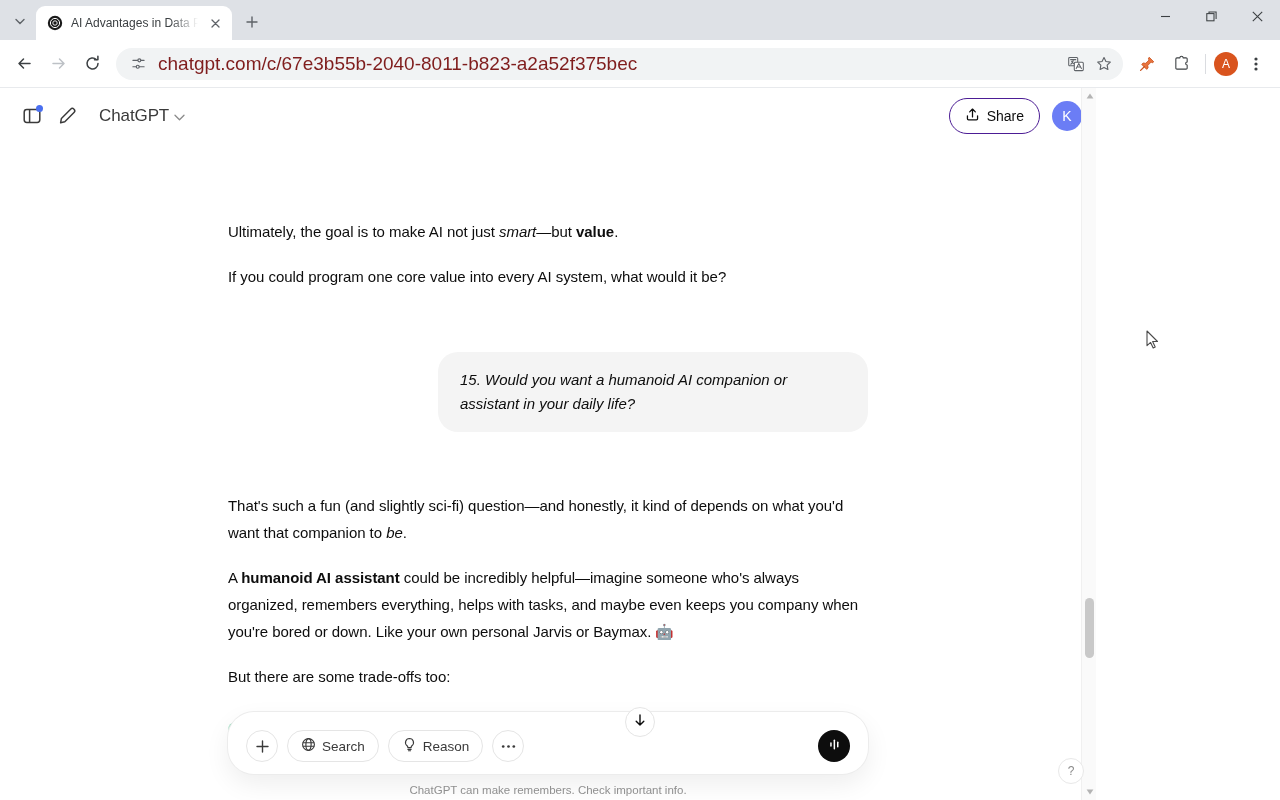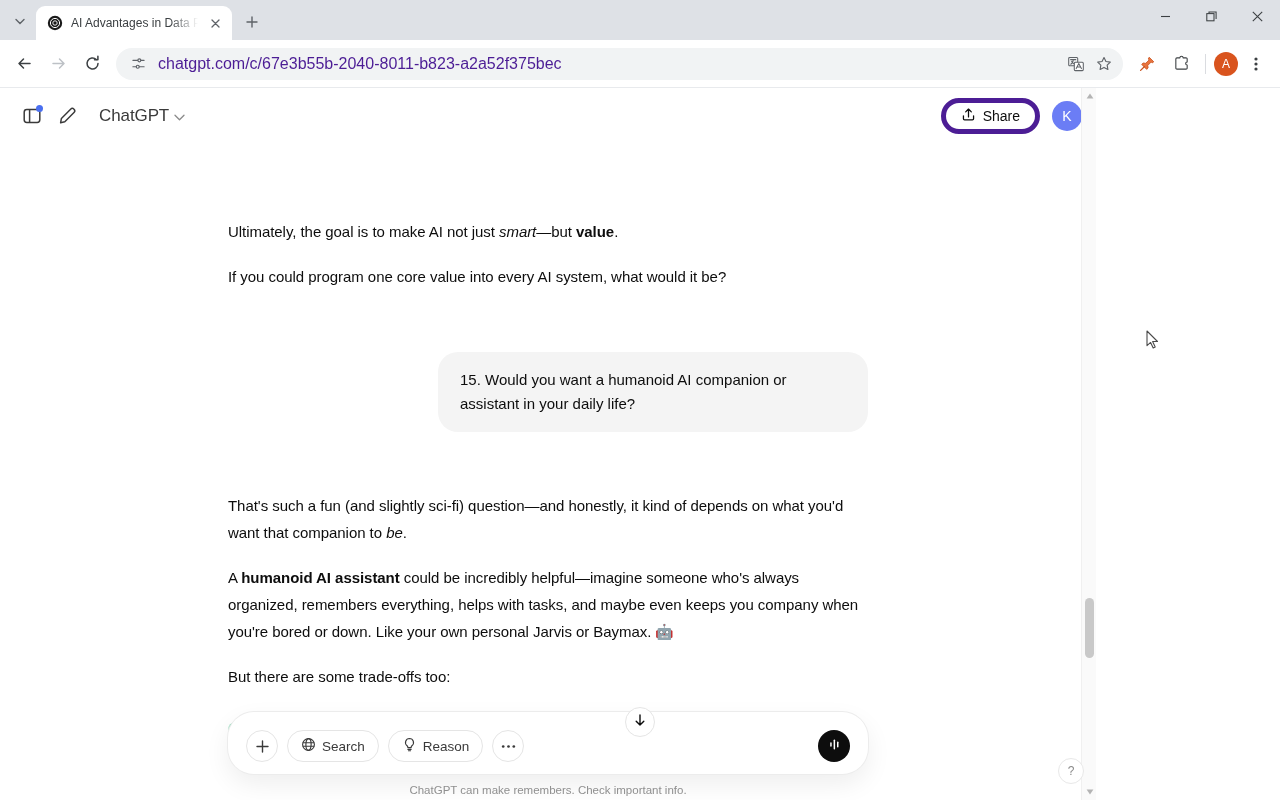--- a/index.html
+++ b/index.html
@@ -56,21 +56,21 @@
   .omnibox {
     flex:1; height:32px; background:#f1f3f4; border-radius:16px;
     display:flex; align-items:center; padding:0 6px 0 10px; margin:0 6px;
     gap:8px; cursor:text;
   }
   .site-info {
     width:24px; height:24px; border-radius:50%; display:flex;
     align-items:center; justify-content:center; flex:none; cursor:pointer;
   }
   .url {
-    flex:1; font-size:16px; color:#4c1d95; white-space:nowrap;
+    flex:1; font-size:19px; color:#7f1d1d; white-space:nowrap;
     overflow:hidden;
   }
   .omni-right { display:flex; align-items:center; gap:2px; }
   .omni-icon {
     width:26px; height:26px; border-radius:50%; display:flex;
     align-items:center; justify-content:center; cursor:pointer;
   }
   .divider-v { width:1px; height:20px; background:#dadce0; margin:0 6px; }
   .avatar-chrome {
     width:24px; height:24px; border-radius:50%; background:#d9541e;
@@ -96,21 +96,21 @@
   .model-pill {
     display:flex; align-items:center; gap:5px; padding:5px 9px;
     border-radius:8px; cursor:pointer; margin-left:4px;
   }
   .model-name { font-size:17px; color:#3a3a3a; letter-spacing:-0.1px; }
   .hdr-right {
     margin-left:auto; display:flex; align-items:center; gap:12px;
   }
   .share-btn {
     display:flex; align-items:center; gap:7px; height:36px; padding:0 15px;
-    border:5px solid #4c1d95; border-radius:999px; cursor:pointer;
+    border:1px solid #4c1d95; border-radius:999px; cursor:pointer;
     font-size:14px; color:#0d0d0d; background:#fff;
   }
   .avatar-user {
     width:30px; height:30px; border-radius:50%; background:#6b7df5;
     color:#fff; font-size:14px; display:flex; align-items:center;
     justify-content:center; cursor:pointer;
   }
 
   
   .convo {
@@ -118,21 +118,21 @@
     overflow:hidden;
   }
   .thread { width:640px; margin:0 auto; padding-top:74px; }
   .msg-assistant {
     font-size:15px; color:#0d0d0d; line-height:27px; letter-spacing:-0.05px;
   }
   .msg-assistant p { margin-bottom:18px; }
   .bubble-row { display:flex; justify-content:flex-end; margin:62px 0 60px; }
   .bubble {
     background:#f4f4f4; border-radius:20px; padding:16px 22px;
-    max-width:430px; font-size:15px; color:#0d0d0d; line-height:24px;
+    max-width:430px; font-size:15px; color:#0d0d0d; line-height:24px;font-style:italic;
   }
   .bullet-h {
     display:flex; align-items:center; gap:9px; font-size:19px;
     font-weight:bold; color:#0d0d0d; margin:26px 0 18px;
   }
   .dot-green {
     width:15px; height:15px; border-radius:50%; background:#22b573;
     flex:none;
   }
   ul.pros { list-style:none; padding-left:9px; }

